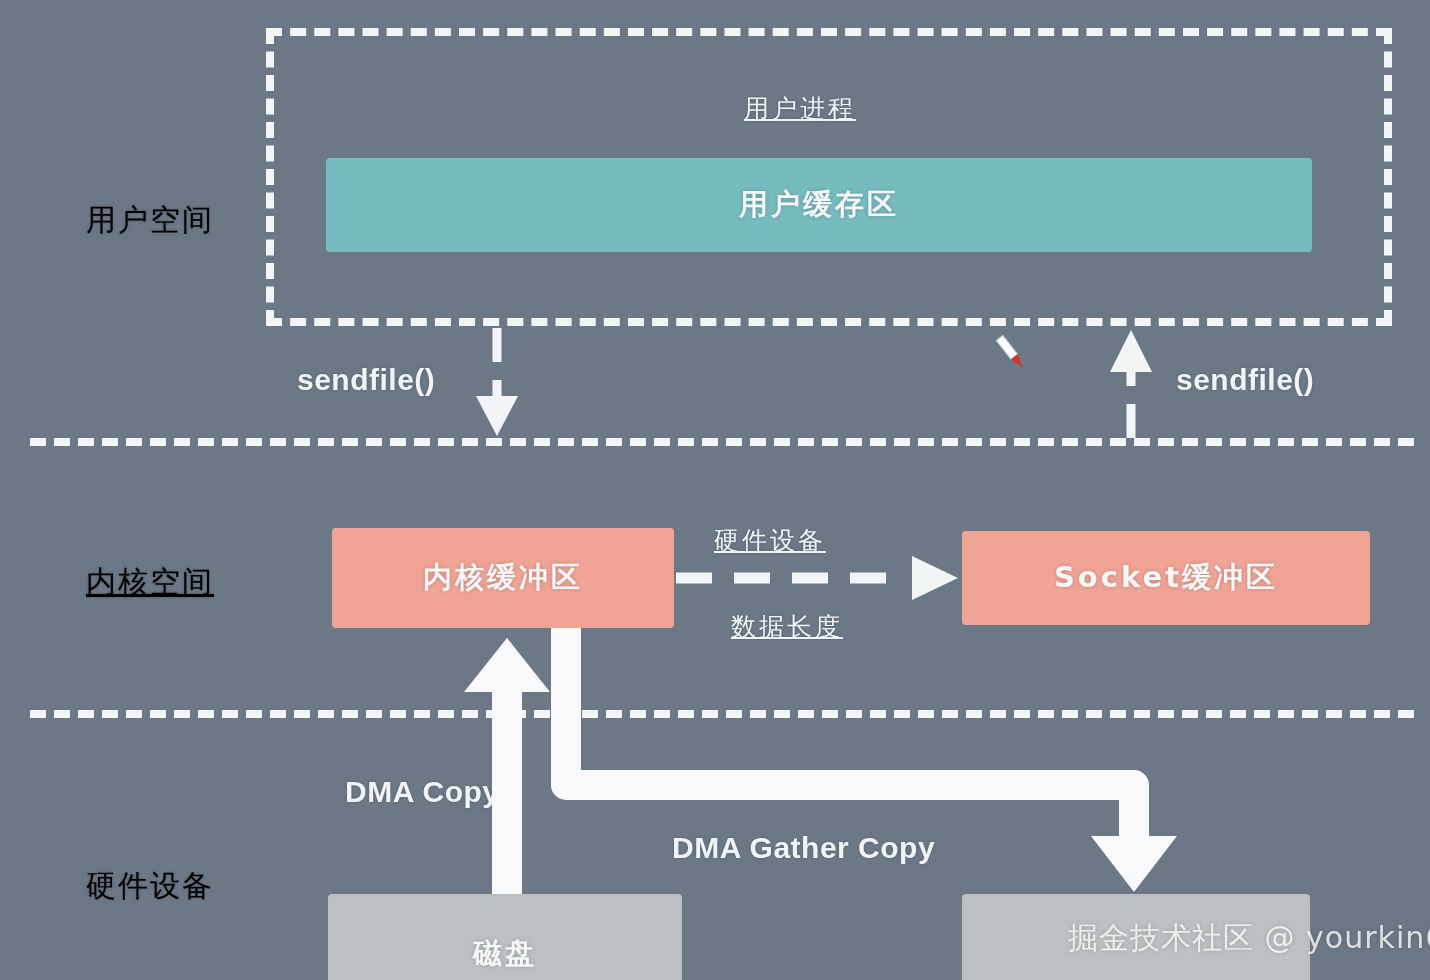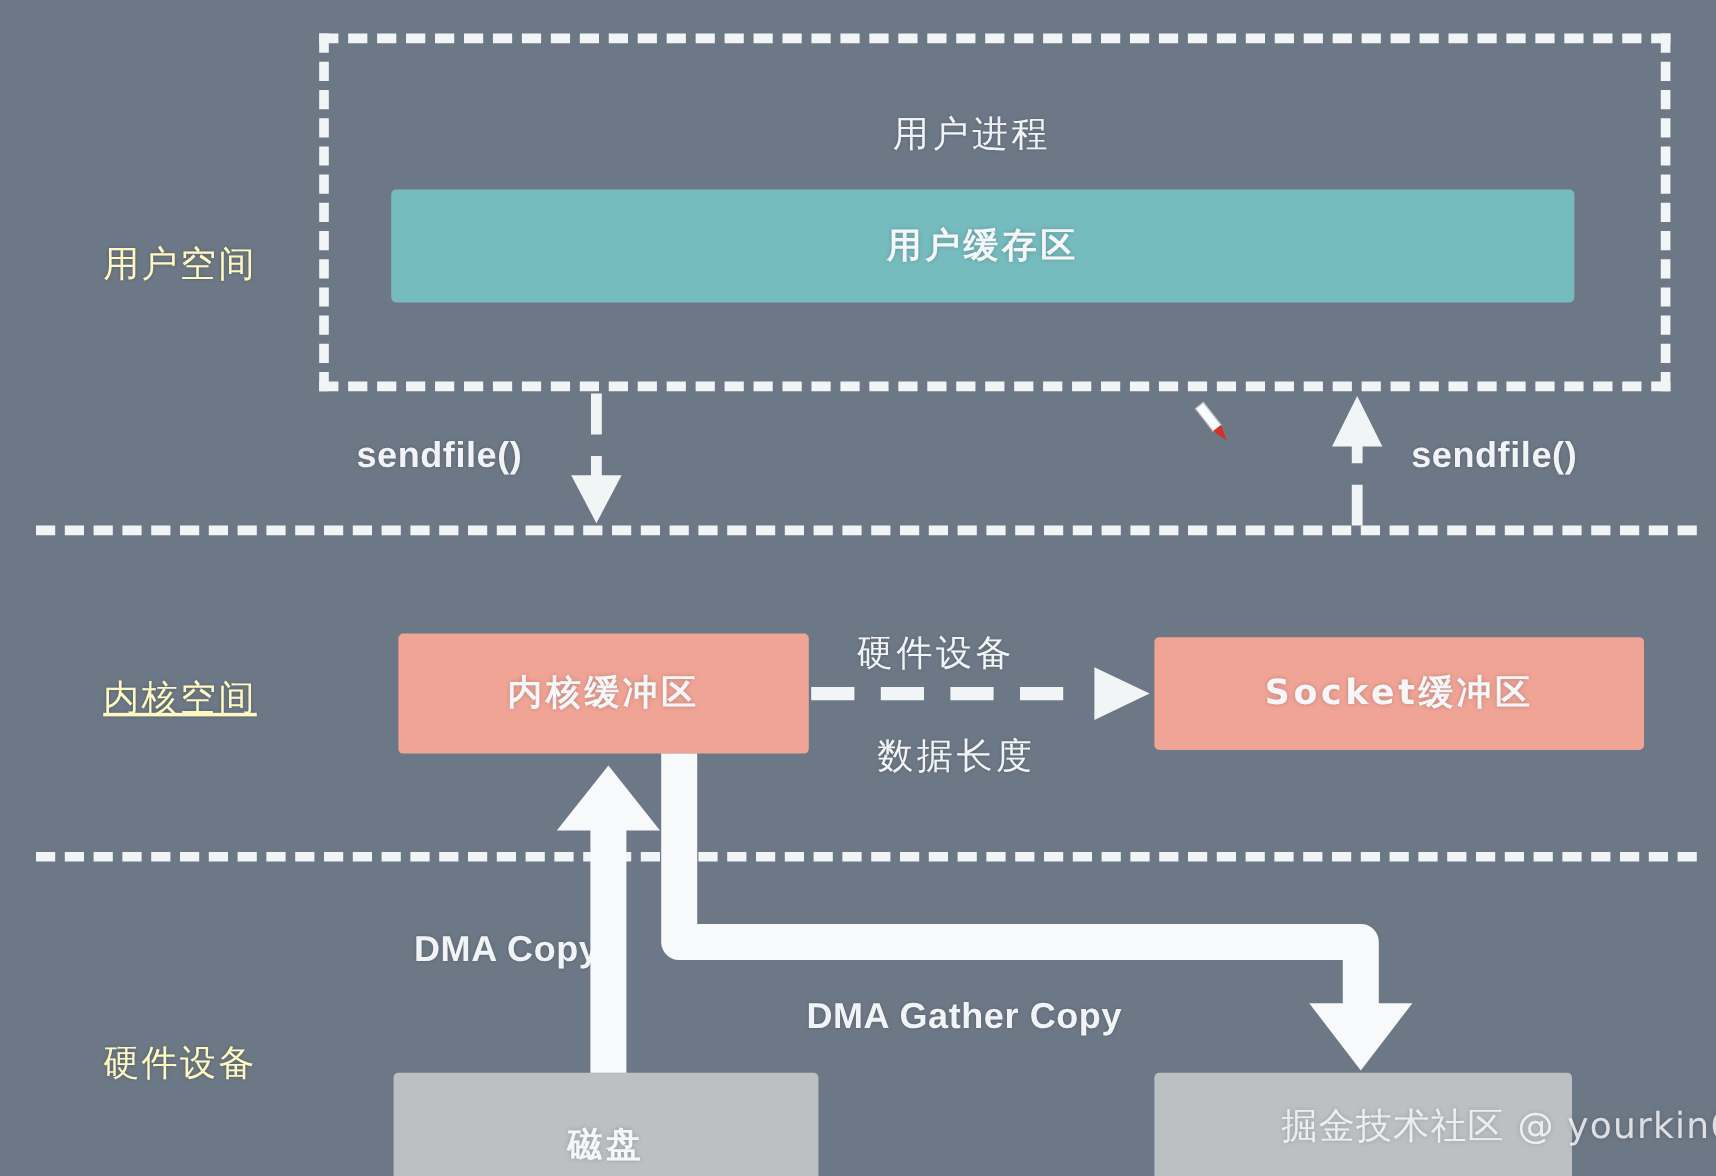--- a/index.html
+++ b/index.html
@@ -12,21 +12,21 @@
     width: 1430px;
     height: 980px;
     background: #6d7886;
     overflow: hidden;
     font-family: "Liberation Sans", "DejaVu Sans", sans-serif;
   }
 
   
   .zone-label {
     position: absolute;
-    color: #fef9c3;
+    color: #000000;
     font-size: 30px;
     letter-spacing: 2px;
     font-family: "DejaVu Sans", sans-serif;
     text-shadow: 0 0 3px rgba(0,0,0,.25);
     white-space: nowrap;
   }
 
   
   .divider {
     position: absolute;
@@ -62,21 +62,21 @@
   .box-salmon { background: #f0a496; }
   .box-gray   { background: #bdc0c2; }
 
   
   .free-text {
     position: absolute;
     color: #f1f4f6;
     white-space: nowrap;
     text-shadow: 0 0 3px rgba(0,0,0,.22);
   }
-  .t-cn  { font-family: "DejaVu Sans", sans-serif; font-size: 30px; letter-spacing: 3px; }
+  .t-cn  { font-family: "DejaVu Sans", sans-serif; font-size: 25px; letter-spacing: 3px; text-decoration: underline; }
   .t-en  { font-family: Liberation Sans, sans-serif; font-size: 30px; font-weight: 700; letter-spacing: .5px; }
 
   
   #arrows {
     position: absolute;
     left: 0; top: 0;
     width: 1430px; height: 980px;
     pointer-events: none;
   }
 

